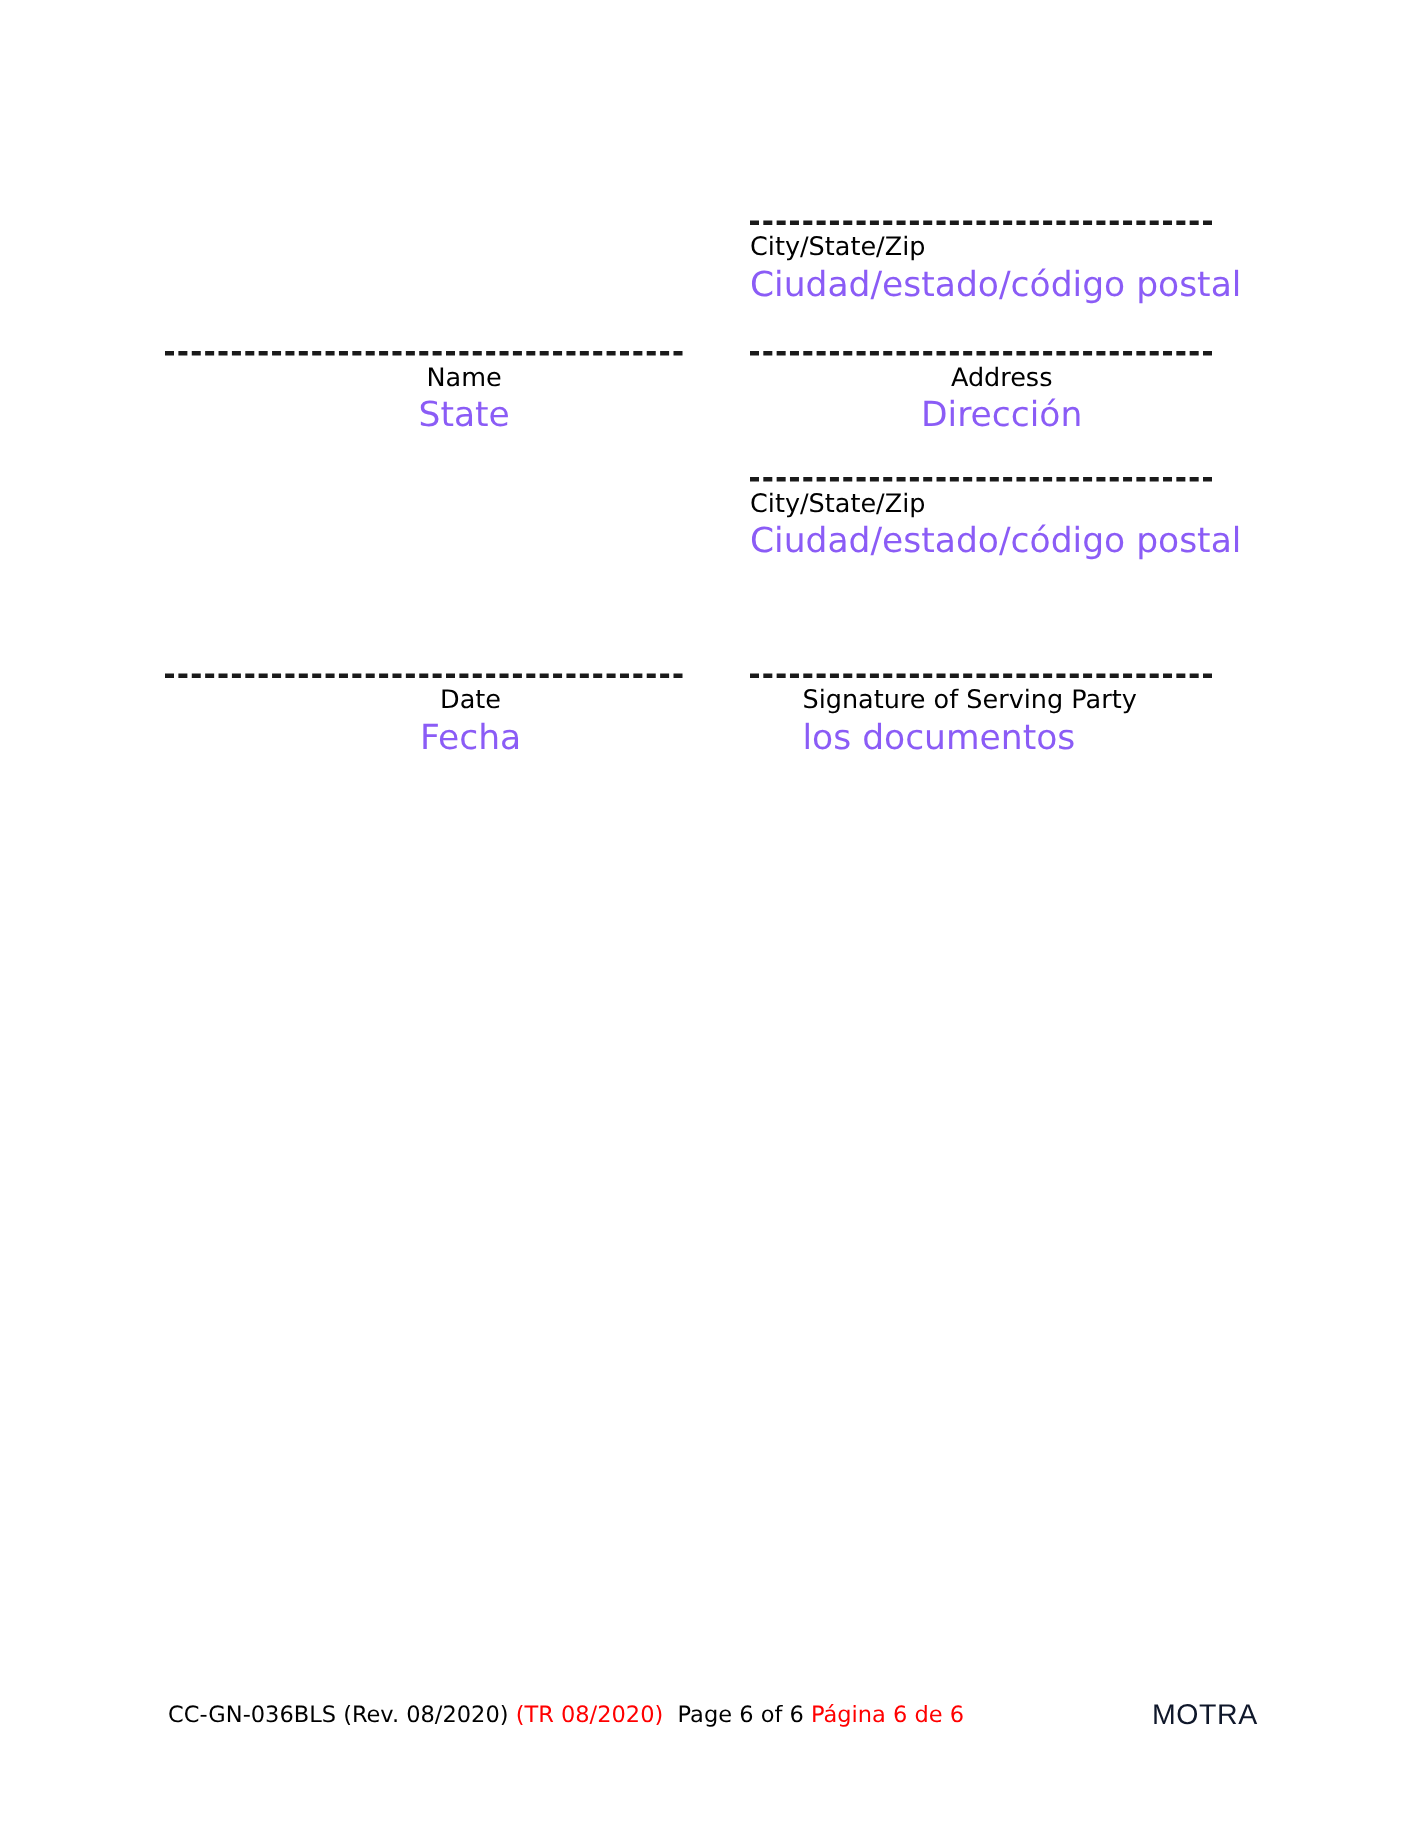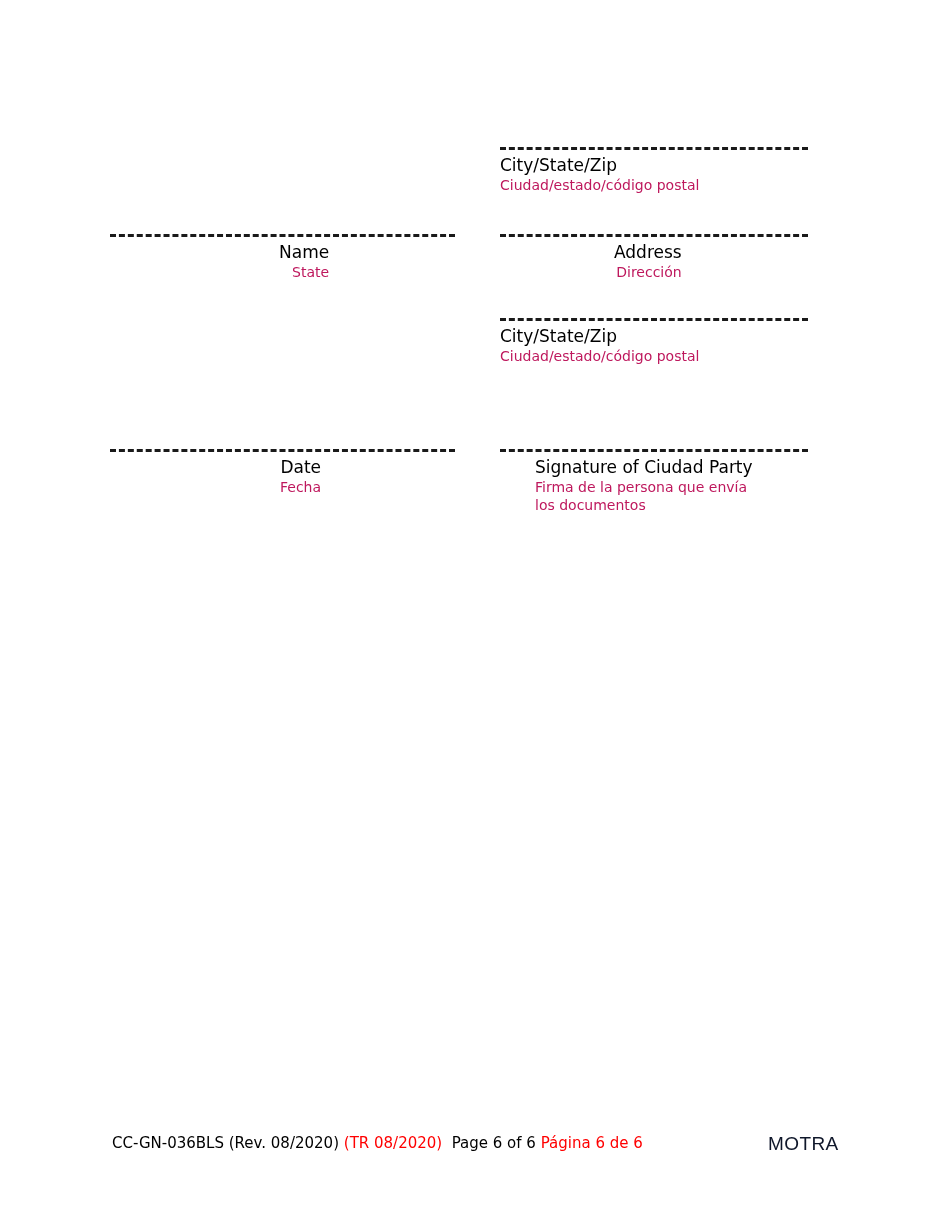--- a/index.html
+++ b/index.html
@@ -36,25 +36,25 @@
   .label-block {
     position: absolute;
     line-height: 1.30;
     white-space: nowrap;
   }
   .label-en {
     color: #000000;
     font-size: 17px;
   }
   .label-es {
-    color: #be185d;
-    font-size: 14px;
+    color: #8b5cf6;
+    font-size: 23px;
   }
   .centered { text-align: left; }
-  .lefted   { text-align: right; }
+  .lefted   { text-align: center; }
 
   
   .footer {
     position: absolute;
     left: 112px;
     top: 1134px;
     font-size: 15px;
     white-space: nowrap;
   }
   .footer .blk { color: #000000; }
@@ -105,22 +105,21 @@
 
   <div class="rule rule-left" style="top:449px;"></div>
   <div class="rule rule-right" style="top:449px;"></div>
 
   <div class="label-block lefted" style="left:280px; top:456px;">
     <div class="label-en">Date</div>
     <div class="label-es">Fecha</div>
   </div>
 
   <div class="label-block centered" style="left:535px; top:456px; width:270px;">
-    <div class="label-en">Signature of Ciudad Party</div>
-    <div class="label-es">Firma de la persona que envía</div>
+    <div class="label-en">Signature of Serving Party</div>
     <div class="label-es">los documentos</div>
   </div>
 
   <div class="footer">
     <span class="blk">CC-GN-036BLS</span><span class="blk">&nbsp;</span><span class="blk">(Rev. 08/2020)</span><span class="blk">&nbsp;</span><span class="red">(TR 08/2020)</span><span class="blk">&nbsp;&nbsp;</span><span class="blk">Page 6 of 6</span><span class="blk">&nbsp;</span><span class="red">Página 6 de 6</span>
   </div>
 
   <div class="motra">MOTRA</div>
 
 </div>

